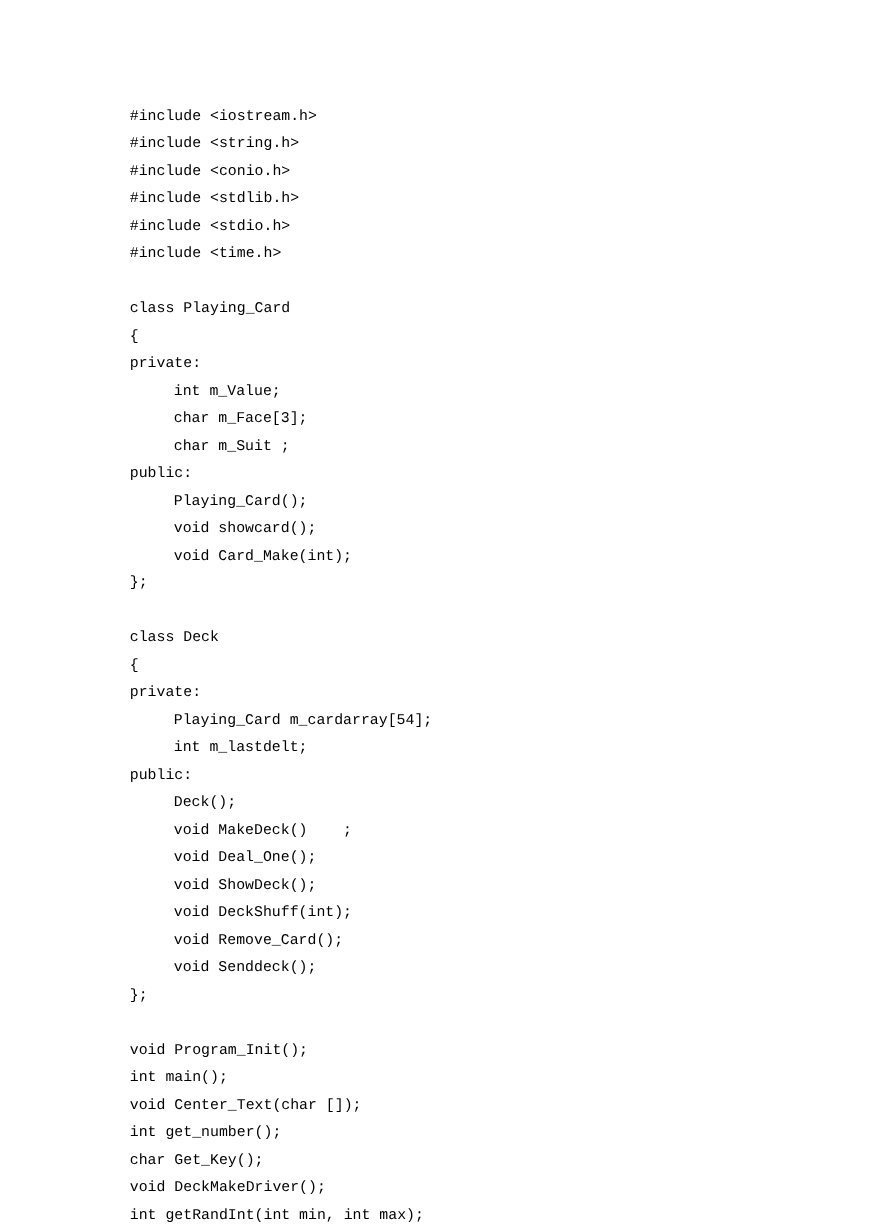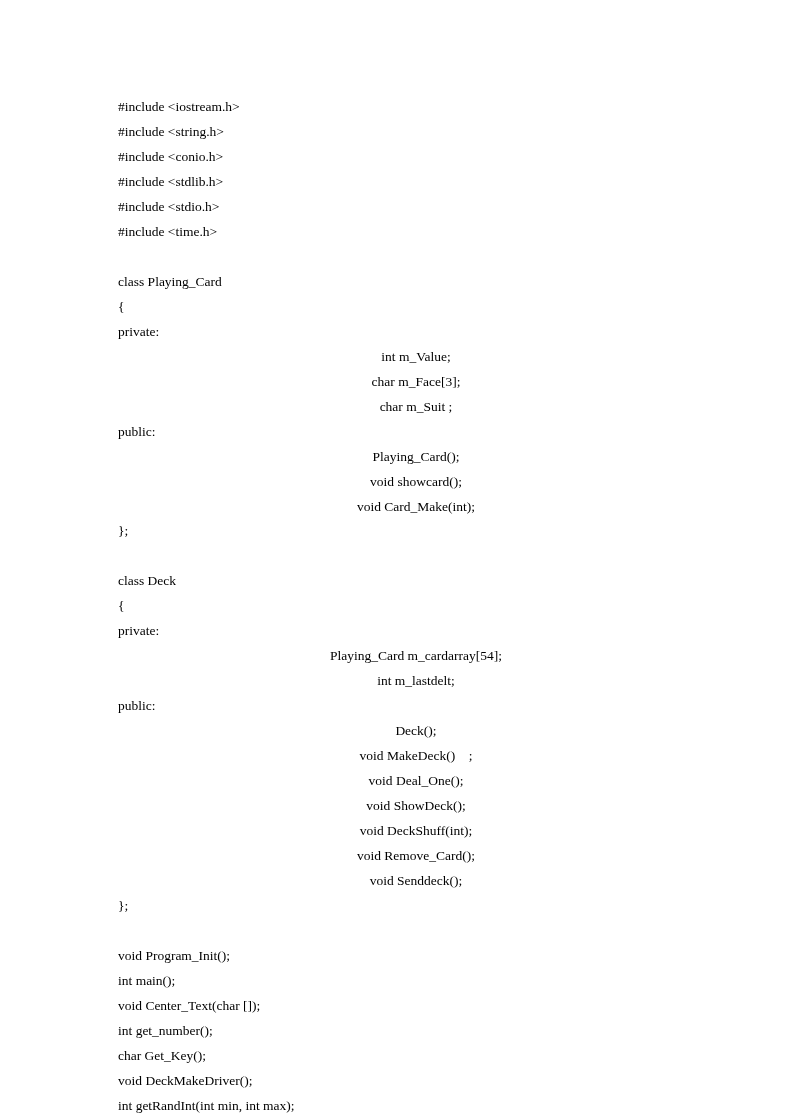--- a/index.html
+++ b/index.html
@@ -15,24 +15,24 @@
       font-size: 13.5px;
       line-height: 1.85;
       color: #000000;
       padding: 95px 118px 0 118px;
     }
     .code-block {
       white-space: pre;
     }
     .line {
       display: block;
+      font-family: Liberation Mono, monospace;
     }
     .indent {
       padding-left: 40px;
-      text-align: center;
     }
     .blank {
       height: 1.85em;
     }
   </style>
 </head>
 <body>
 
 <div class="code-block" id="code-container"><span class="line">#include &lt;iostream.h&gt;</span><span class="line">#include &lt;string.h&gt;</span><span class="line">#include &lt;conio.h&gt;</span><span class="line">#include &lt;stdlib.h&gt;</span><span class="line">#include &lt;stdio.h&gt;</span><span class="line">#include &lt;time.h&gt;</span><span class="line blank"></span><span class="line">class Playing_Card</span><span class="line">{</span><span class="line">private:</span><span class="line indent">int m_Value;</span><span class="line indent">char m_Face[3];</span><span class="line indent">char m_Suit ;</span><span class="line">public:</span><span class="line indent">Playing_Card();</span><span class="line indent">void showcard();</span><span class="line indent">void Card_Make(int);</span><span class="line">};</span><span class="line blank"></span><span class="line">class Deck</span><span class="line">{</span><span class="line">private:</span><span class="line indent">Playing_Card m_cardarray[54];</span><span class="line indent">int m_lastdelt;</span><span class="line">public:</span><span class="line indent">Deck();</span><span class="line indent">void MakeDeck()    ;</span><span class="line indent">void Deal_One();</span><span class="line indent">void ShowDeck();</span><span class="line indent">void DeckShuff(int);</span><span class="line indent">void Remove_Card();</span><span class="line indent">void Senddeck();</span><span class="line">};</span><span class="line blank"></span><span class="line">void Program_Init();</span><span class="line">int main();</span><span class="line">void Center_Text(char []);</span><span class="line">int get_number();</span><span class="line">char Get_Key();</span><span class="line">void DeckMakeDriver();</span><span class="line">int getRandInt(int min, int max);</span><span class="line">void prog_close();</span></div>
 

